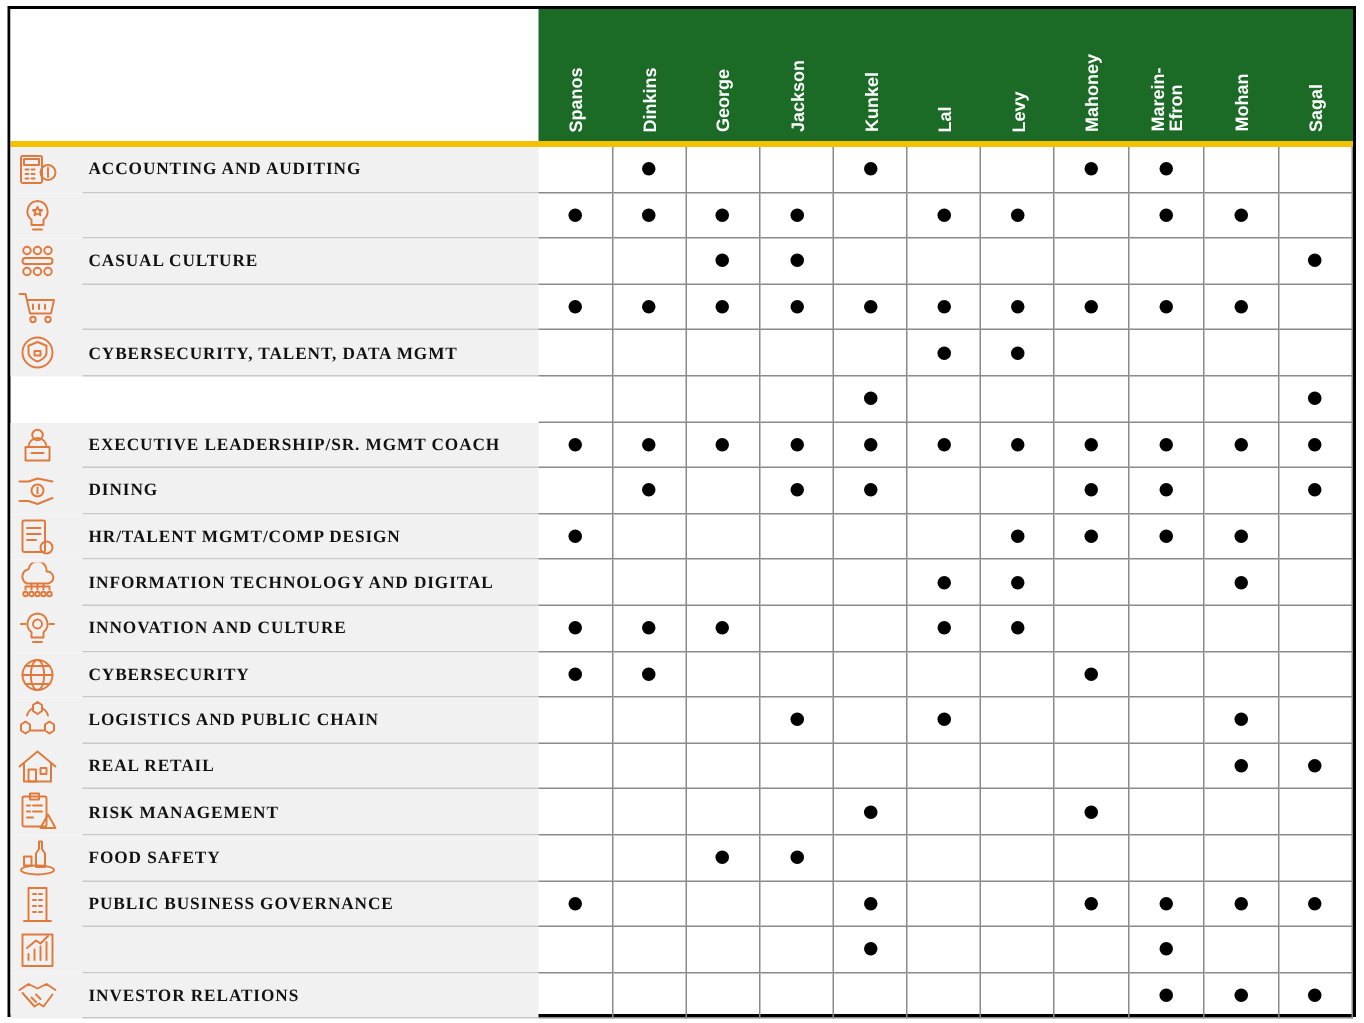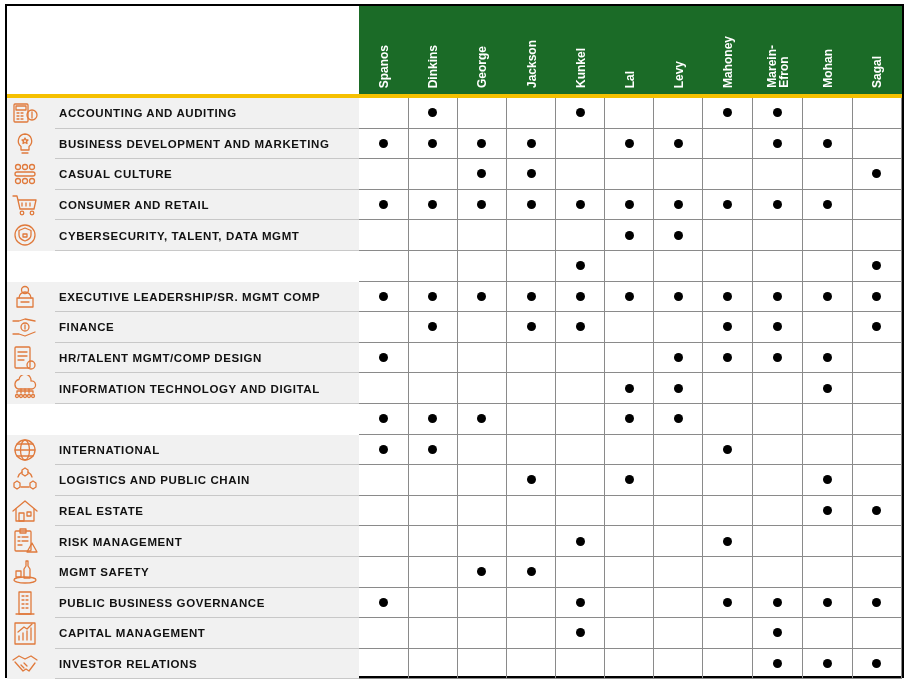--- a/index.html
+++ b/index.html
@@ -14,21 +14,21 @@
     .col-head span { writing-mode: vertical-rl; transform: rotate(180deg); color: #fff;
       font-weight: bold; font-size: 12px; line-height: 12px; margin-bottom: 6px; text-align: left; white-space: pre-line; }
     .gold-bar { position: absolute; left: 0; top: 88px; width: 895px; height: 4px; background: #f5c000; }
     .rows { position: absolute; left: 0; top: 92px; width: 895px; }
     .row { position: relative; height: 30.6px; }
     .label-cell { position: absolute; left: 0; top: 0; width: 352px; height: 100%; background: #f1f1f1; }
     .label-line { position: absolute; left: 48px; right: 0; bottom: 0; height: 1px; background: #c8c8c8; }
     .icon { position: absolute; left: 4px; top: 2px; width: 28px; height: 26px; }
     .icon svg { width: 100%; height: 100%; }
     .label { position: absolute; left: 52px; top: 0; height: 100%; display: flex; align-items: center;
-      font-weight: bold; font-size: 11.5px; letter-spacing: 0.6px; color: #111; }
+      font-weight: bold; font-size: 11.5px; letter-spacing: 0.6px; color: #111; font-family: Liberation Serif, serif; }
     .cell { position: absolute; top: 0; height: 100%; box-sizing: border-box;
       border-right: 1px solid #8a8a8a; border-bottom: 1px solid #8a8a8a;
       display: flex; align-items: center; justify-content: center; }
     .dot { width: 9px; height: 9px; border-radius: 50%; background: #000; }
   </style>
 </head>
 <body>
 
 <div class="frame">
   <div class="header">
@@ -103,21 +103,20 @@
         </div>
         <div class="cell" style="left: 796px; width: 49.5px;"></div>
         <div class="cell" style="left: 845.5px; width: 49.5px;"></div>
       </div>
       <div class="row">
         <div class="label-cell">
           <span class="icon"><svg viewBox="0 0 28 26" fill="none" stroke="#e07a3c" stroke-width="1.3" stroke-linecap="round" stroke-linejoin="round">
               <path d="M14 3a7 7 0 0 0-4 12.5V19h8v-3.5A7 7 0 0 0 14 3z"></path>
               <path d="M11 22h6M14 7l1 2h2l-1.5 1.5.5 2-2-1-2 1 .5-2L11 9h2z"></path>
             </svg></span>
-          <span class="label">BUSINESS DEVELOPMENT AND MARKETING</span>
           <div class="label-line"></div>
         </div>
         <div class="cell" style="left: 352px; width: 49.5px;">
           <span class="dot"></span>
         </div>
         <div class="cell" style="left: 401.5px; width: 49px;">
           <span class="dot"></span>
         </div>
         <div class="cell" style="left: 450.5px; width: 49.5px;">
           <span class="dot"></span>
@@ -174,21 +173,20 @@
         </div>
       </div>
       <div class="row">
         <div class="label-cell">
           <span class="icon"><svg viewBox="0 0 28 26" fill="none" stroke="#e07a3c" stroke-width="1.3" stroke-linecap="round" stroke-linejoin="round">
               <path d="M2 4h4l3 13h14l2-9H7"></path>
               <circle cx="11" cy="21" r="1.8"></circle>
               <circle cx="21" cy="21" r="1.8"></circle>
               <path d="M11 11v3M15 11v3M19 11v3"></path>
             </svg></span>
-          <span class="label">CONSUMER AND RETAIL</span>
           <div class="label-line"></div>
         </div>
         <div class="cell" style="left: 352px; width: 49.5px;">
           <span class="dot"></span>
         </div>
         <div class="cell" style="left: 401.5px; width: 49px;">
           <span class="dot"></span>
         </div>
         <div class="cell" style="left: 450.5px; width: 49.5px;">
           <span class="dot"></span>
@@ -260,21 +258,21 @@
         </div>
       </div>
       <div class="row">
         <div class="label-cell">
           <span class="icon"><svg viewBox="0 0 28 26" fill="none" stroke="#e07a3c" stroke-width="1.3" stroke-linecap="round" stroke-linejoin="round">
               <circle cx="14" cy="6" r="3.5"></circle>
               <path d="M8 14a6 6 0 0 1 12 0"></path>
               <rect x="6" y="14" width="16" height="9"></rect>
               <path d="M10 18h8"></path>
             </svg></span>
-          <span class="label">EXECUTIVE LEADERSHIP/SR. MGMT COMP</span>
+          <span class="label">EXECUTIVE LEADERSHIP/SR. MGMT COACH</span>
           <div class="label-line"></div>
         </div>
         <div class="cell" style="left: 352px; width: 49.5px;">
           <span class="dot"></span>
         </div>
         <div class="cell" style="left: 401.5px; width: 49px;">
           <span class="dot"></span>
         </div>
         <div class="cell" style="left: 450.5px; width: 49.5px;">
           <span class="dot"></span>
@@ -305,21 +303,21 @@
         </div>
       </div>
       <div class="row">
         <div class="label-cell">
           <span class="icon"><svg viewBox="0 0 28 26" fill="none" stroke="#e07a3c" stroke-width="1.3" stroke-linecap="round" stroke-linejoin="round">
               <path d="M2 7h6l6-2 10 2"></path>
               <circle cx="14" cy="13" r="4"></circle>
               <path d="M14 11v4"></path>
               <path d="M2 20h6l6 2 10-4"></path>
             </svg></span>
-          <span class="label">FINANCE</span>
+          <span class="label">DINING</span>
           <div class="label-line"></div>
         </div>
         <div class="cell" style="left: 352px; width: 49.5px;"></div>
         <div class="cell" style="left: 401.5px; width: 49px;">
           <span class="dot"></span>
         </div>
         <div class="cell" style="left: 450.5px; width: 49.5px;"></div>
         <div class="cell" style="left: 500px; width: 49px;">
           <span class="dot"></span>
         </div>
@@ -397,20 +395,29 @@
           <span class="dot"></span>
         </div>
         <div class="cell" style="left: 696px; width: 49.5px;"></div>
         <div class="cell" style="left: 745.5px; width: 50.5px;"></div>
         <div class="cell" style="left: 796px; width: 49.5px;">
           <span class="dot"></span>
         </div>
         <div class="cell" style="left: 845.5px; width: 49.5px;"></div>
       </div>
       <div class="row">
+        <div class="label-cell">
+          <span class="icon"><svg viewBox="0 0 28 26" fill="none" stroke="#e07a3c" stroke-width="1.3" stroke-linecap="round" stroke-linejoin="round">
+              <path d="M14 3a7 7 0 0 0-4 12.5V19h8v-3.5A7 7 0 0 0 14 3z"></path>
+              <circle cx="14" cy="10" r="3"></circle>
+              <path d="M11 22h6M3 10h3M22 10h3"></path>
+            </svg></span>
+          <span class="label">INNOVATION AND CULTURE</span>
+          <div class="label-line"></div>
+        </div>
         <div class="cell" style="left: 352px; width: 49.5px;">
           <span class="dot"></span>
         </div>
         <div class="cell" style="left: 401.5px; width: 49px;">
           <span class="dot"></span>
         </div>
         <div class="cell" style="left: 450.5px; width: 49.5px;">
           <span class="dot"></span>
         </div>
         <div class="cell" style="left: 500px; width: 49px;"></div>
@@ -426,21 +433,21 @@
         <div class="cell" style="left: 796px; width: 49.5px;"></div>
         <div class="cell" style="left: 845.5px; width: 49.5px;"></div>
       </div>
       <div class="row">
         <div class="label-cell">
           <span class="icon"><svg viewBox="0 0 28 26" fill="none" stroke="#e07a3c" stroke-width="1.3" stroke-linecap="round" stroke-linejoin="round">
               <circle cx="14" cy="13" r="10"></circle>
               <ellipse cx="14" cy="13" rx="4.5" ry="10"></ellipse>
               <path d="M4 13h20M6 7h16M6 19h16"></path>
             </svg></span>
-          <span class="label">INTERNATIONAL</span>
+          <span class="label">CYBERSECURITY</span>
           <div class="label-line"></div>
         </div>
         <div class="cell" style="left: 352px; width: 49.5px;">
           <span class="dot"></span>
         </div>
         <div class="cell" style="left: 401.5px; width: 49px;">
           <span class="dot"></span>
         </div>
         <div class="cell" style="left: 450.5px; width: 49.5px;"></div>
         <div class="cell" style="left: 500px; width: 49px;"></div>
@@ -484,21 +491,21 @@
         <div class="cell" style="left: 845.5px; width: 49.5px;"></div>
       </div>
       <div class="row">
         <div class="label-cell">
           <span class="icon"><svg viewBox="0 0 28 26" fill="none" stroke="#e07a3c" stroke-width="1.3" stroke-linecap="round" stroke-linejoin="round">
               <path d="M2 13L14 3l12 10"></path>
               <path d="M5 11v12h18V11"></path>
               <rect x="8" y="15" width="5" height="8"></rect>
               <rect x="16" y="14" width="4" height="4"></rect>
             </svg></span>
-          <span class="label">REAL ESTATE</span>
+          <span class="label">REAL RETAIL</span>
           <div class="label-line"></div>
         </div>
         <div class="cell" style="left: 352px; width: 49.5px;"></div>
         <div class="cell" style="left: 401.5px; width: 49px;"></div>
         <div class="cell" style="left: 450.5px; width: 49.5px;"></div>
         <div class="cell" style="left: 500px; width: 49px;"></div>
         <div class="cell" style="left: 549px; width: 49px;"></div>
         <div class="cell" style="left: 598px; width: 49px;"></div>
         <div class="cell" style="left: 647px; width: 49px;"></div>
         <div class="cell" style="left: 696px; width: 49.5px;"></div>
@@ -537,21 +544,21 @@
         <div class="cell" style="left: 796px; width: 49.5px;"></div>
         <div class="cell" style="left: 845.5px; width: 49.5px;"></div>
       </div>
       <div class="row">
         <div class="label-cell">
           <span class="icon"><svg viewBox="0 0 28 26" fill="none" stroke="#e07a3c" stroke-width="1.3" stroke-linecap="round" stroke-linejoin="round">
               <path d="M15 2h2v5l2 3v9h-6v-9l2-3z"></path>
               <ellipse cx="14" cy="21" rx="11" ry="3"></ellipse>
               <rect x="5" y="12" width="5" height="6"></rect>
             </svg></span>
-          <span class="label">MGMT SAFETY</span>
+          <span class="label">FOOD SAFETY</span>
           <div class="label-line"></div>
         </div>
         <div class="cell" style="left: 352px; width: 49.5px;"></div>
         <div class="cell" style="left: 401.5px; width: 49px;"></div>
         <div class="cell" style="left: 450.5px; width: 49.5px;">
           <span class="dot"></span>
         </div>
         <div class="cell" style="left: 500px; width: 49px;">
           <span class="dot"></span>
         </div>
@@ -595,21 +602,20 @@
         <div class="cell" style="left: 845.5px; width: 49.5px;">
           <span class="dot"></span>
         </div>
       </div>
       <div class="row">
         <div class="label-cell">
           <span class="icon"><svg viewBox="0 0 28 26" fill="none" stroke="#e07a3c" stroke-width="1.3" stroke-linecap="round" stroke-linejoin="round">
               <rect x="4" y="3" width="20" height="21"></rect>
               <path d="M8 20v-4M12 20v-7M16 20v-9M20 20v-12M7 12l6-5 3 2 5-5"></path>
             </svg></span>
-          <span class="label">CAPITAL MANAGEMENT</span>
           <div class="label-line"></div>
         </div>
         <div class="cell" style="left: 352px; width: 49.5px;"></div>
         <div class="cell" style="left: 401.5px; width: 49px;"></div>
         <div class="cell" style="left: 450.5px; width: 49.5px;"></div>
         <div class="cell" style="left: 500px; width: 49px;"></div>
         <div class="cell" style="left: 549px; width: 49px;">
           <span class="dot"></span>
         </div>
         <div class="cell" style="left: 598px; width: 49px;"></div>

